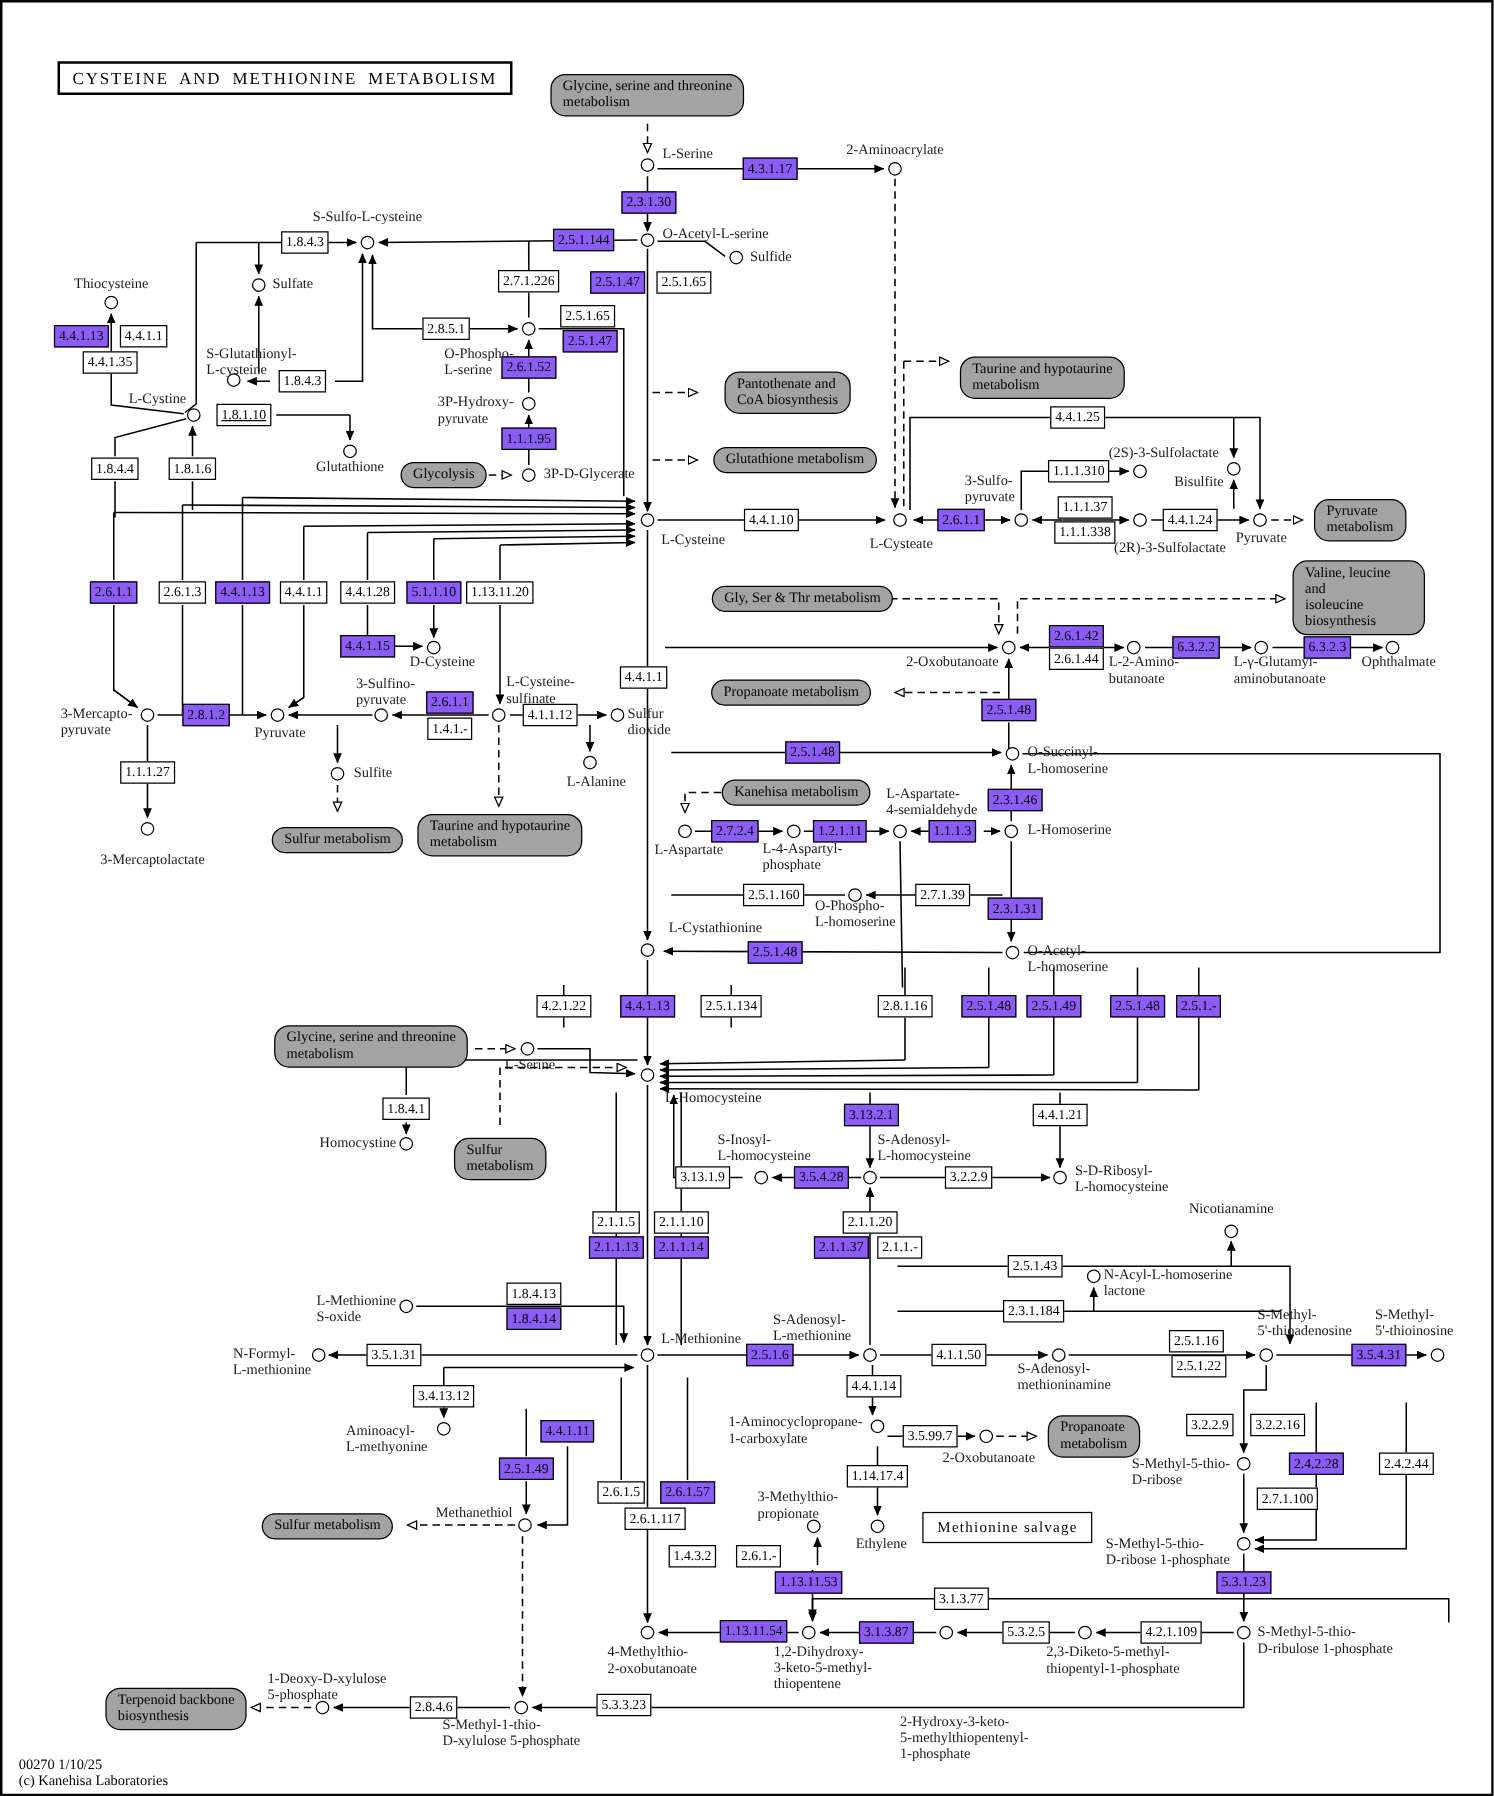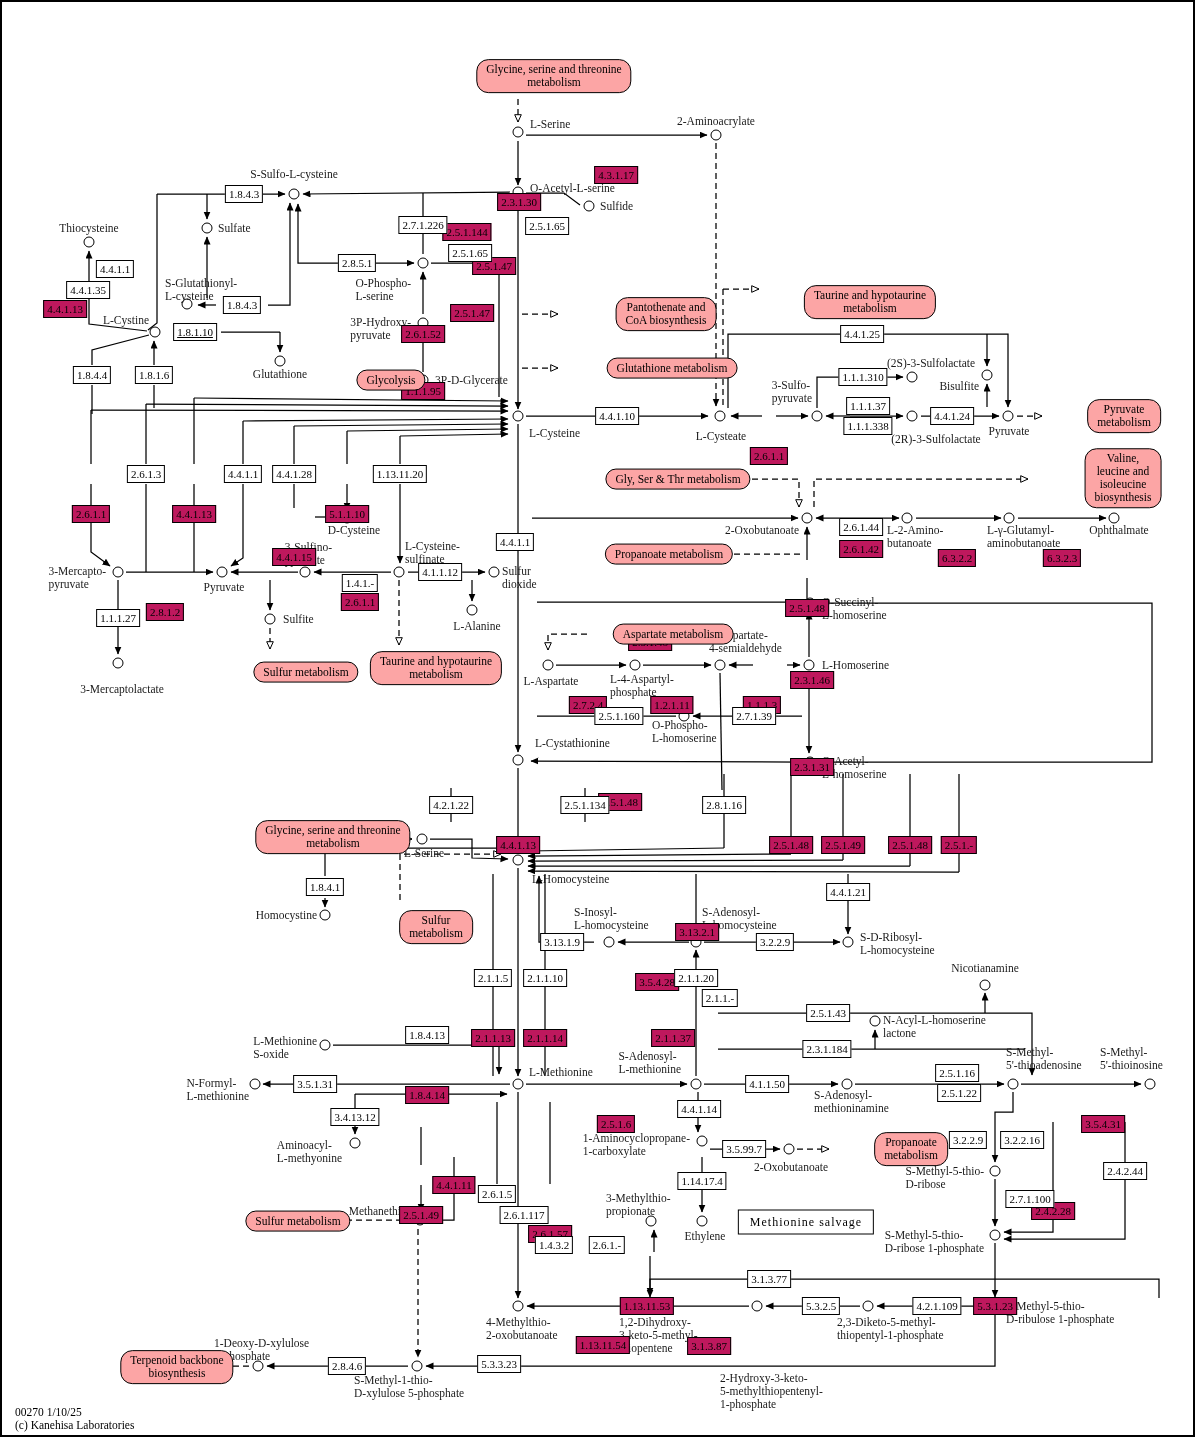--- a/index.html
+++ b/index.html
@@ -3,26 +3,26 @@
 <meta charset="utf-8">
 <style>
   html,body{margin:0;padding:0;background:#fff;}
   .stage{position:relative;width:1195px;height:1437px;background:#fff;border:2px solid #000;
          box-sizing:border-box;font-family:"Liberation Serif",serif;overflow:hidden;}
   .stage svg{position:absolute;left:0;top:0;}
   .title{position:absolute;left:44px;top:47px;border:2px solid #000;padding:4px 10px 3px 10px;
          font-size:13.5px;letter-spacing:1.5px;word-spacing:4px;background:#fff;white-space:nowrap;}
   .box{position:absolute;transform:translate(-50%,-50%);border:1.4px solid #000;background:#fff;
        font-size:11px;line-height:1;padding:3px 3px 2px 3px;white-space:nowrap;z-index:3;}
-  .box.g{background:#be185d;margin-top:40px;}
+  .box.g{background:#8b5cf6;}
   .circle{position:absolute;width:9px;height:9px;border:1.6px solid #000;border-radius:50%;
           background:#fff;transform:translate(-50%,-50%);z-index:2;box-sizing:content-box;}
   .pw{position:absolute;transform:translate(-50%,-50%);border:1.5px solid #000;border-radius:12px;
-      background:#fca5a5;font-size:11.5px;line-height:1.12;padding:3px 9px;white-space:pre-line;
-      text-align:center;z-index:3;margin-left:36px;}
+      background:#a3a3a3;font-size:11.5px;line-height:1.12;padding:3px 9px;white-space:pre-line;
+      text-align:left;z-index:3;}
   .rb{position:absolute;transform:translate(-50%,-50%);border:1.4px solid #000;background:#fff;
       font-size:12px;letter-spacing:1px;padding:4px 11px;white-space:nowrap;z-index:3;}
   .lbl{position:absolute;font-size:11.5px;line-height:1.13;white-space:pre-line;color:#1a1a1a;z-index:2;}
   .la-l{transform:translate(0,-50%);text-align:left;}
   .la-r{transform:translate(-100%,-50%);text-align:left;}
   .la-c{transform:translate(-50%,-50%);text-align:left;}
   .foot{position:absolute;left:13px;font-size:11.5px;line-height:1.15;z-index:3;}
 </style>
 </head>
 <body>
@@ -199,20 +199,21 @@
         <polyline points="410,1218 324,1218" fill="none" stroke="#000000" stroke-width="1.25" stroke-dasharray="6 4" marker-end="url(#ao)"></polyline>
         <polyline points="416,1227 416,1355" fill="none" stroke="#000000" stroke-width="1.25" stroke-dasharray="6 4" marker-end="url(#af)"></polyline>
         <polyline points="495,1100 495,1182" fill="none" stroke="#000000" stroke-width="1.25"></polyline>
         <polyline points="548,1100 548,1182" fill="none" stroke="#000000" stroke-width="1.25"></polyline>
         <polyline points="993,1312 993,1364 424,1364" fill="none" stroke="#000000" stroke-width="1.25" marker-end="url(#af)"></polyline>
         <polyline points="406,1364 265,1364" fill="none" stroke="#000000" stroke-width="1.25" marker-end="url(#af)"></polyline>
         <polyline points="247,1364 199,1364" fill="none" stroke="#000000" stroke-width="1.25" stroke-dasharray="6 4" marker-end="url(#ao)"></polyline>
       </g>
   </svg>
 
+  <div class="title">CYSTEINE  AND  METHIONINE  METABOLISM</div>
   <div id="nodes">
       <div class="circle" style="left: 516px; top: 130px;"></div>
       <div class="circle" style="left: 714px; top: 133px;"></div>
       <div class="circle" style="left: 292px; top: 192px;"></div>
       <div class="circle" style="left: 516px; top: 190px;"></div>
       <div class="circle" style="left: 587px; top: 204px;"></div>
       <div class="circle" style="left: 87px; top: 240px;"></div>
       <div class="circle" style="left: 205px; top: 226px;"></div>
       <div class="circle" style="left: 185px; top: 302px;"></div>
       <div class="circle" style="left: 153px; top: 330px;"></div>
@@ -395,21 +396,21 @@
       <div class="pw" style="left: 634px; top: 366px;">Glutathione metabolism</div>
       <div class="pw" style="left: 353px; top: 378px;">Glycolysis</div>
       <div class="pw" style="left: 832px; top: 300px;">Taurine and hypotaurine
 metabolism</div>
       <div class="pw" style="left: 1086px; top: 414px;">Pyruvate
 metabolism</div>
       <div class="pw" style="left: 640px; top: 477px;">Gly, Ser &amp; Thr  metabolism</div>
       <div class="pw" style="left: 1085px; top: 476px;">Valine, leucine and
 isoleucine biosynthesis</div>
       <div class="pw" style="left: 631px; top: 552px;">Propanoate metabolism</div>
-      <div class="pw" style="left: 635px; top: 632px;">Aspartate metabolism</div>
+      <div class="pw" style="left: 635px; top: 632px;">Kanehisa metabolism</div>
       <div class="pw" style="left: 268px; top: 670px;">Sulfur metabolism</div>
       <div class="pw" style="left: 398px; top: 666px;">Taurine and hypotaurine
 metabolism</div>
       <div class="pw" style="left: 295px; top: 835px;">Glycine, serine and threonine
 metabolism</div>
       <div class="pw" style="left: 398px; top: 925px;">Sulfur
 metabolism</div>
       <div class="pw" style="left: 260px; top: 1219px;">Sulfur metabolism</div>
       <div class="pw" style="left: 873px; top: 1147px;">Propanoate
 metabolism</div>

